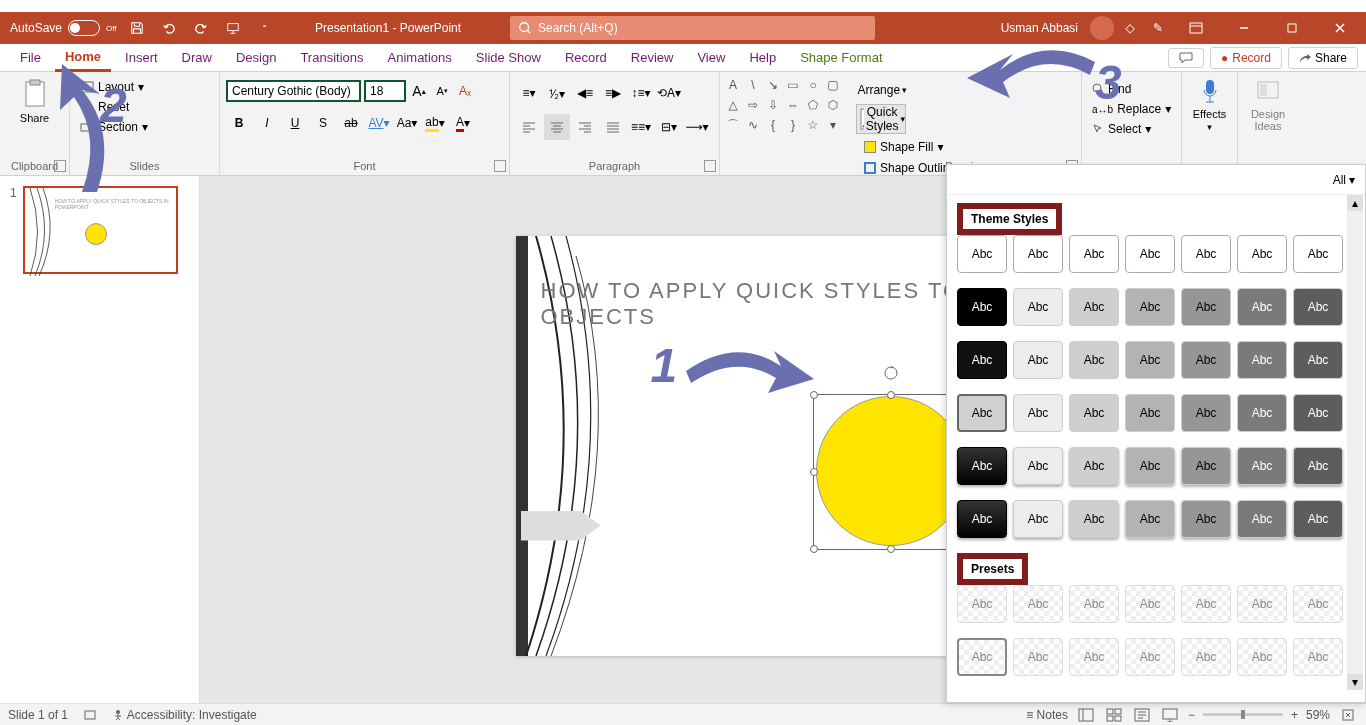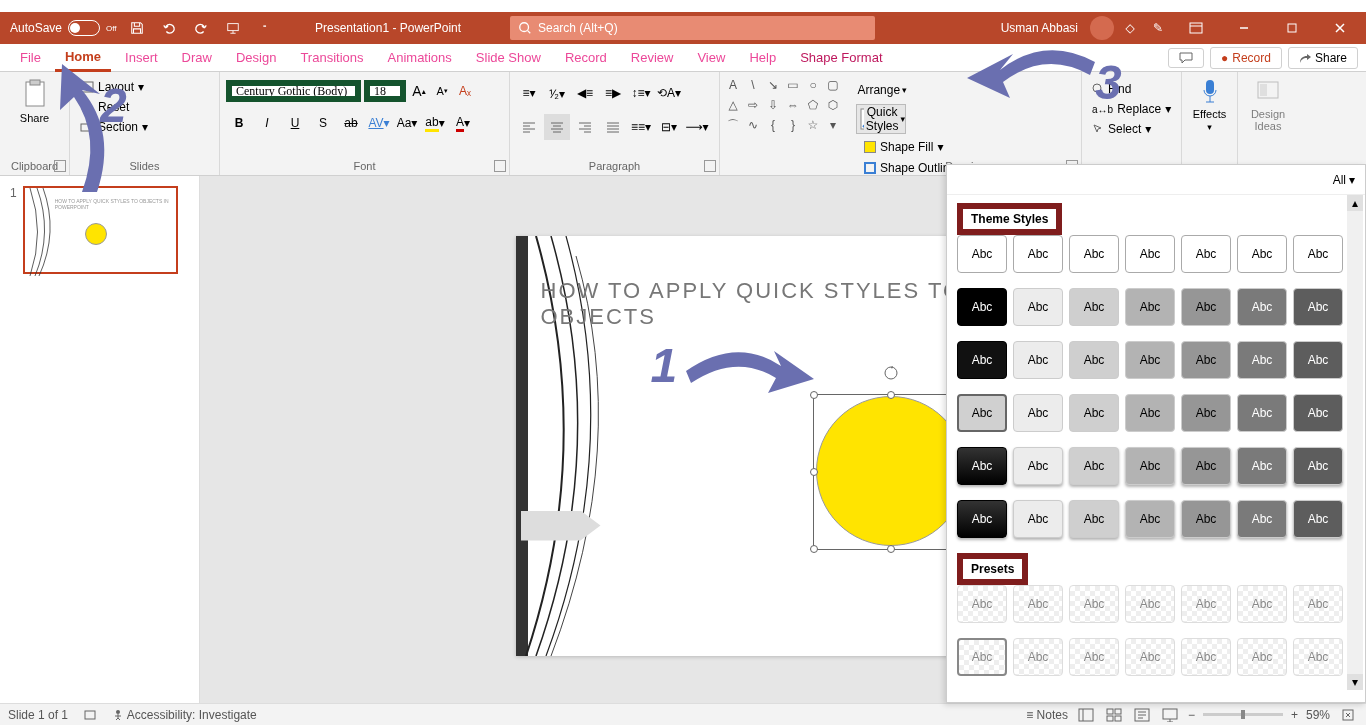--- a/index.html
+++ b/index.html
@@ -13,37 +13,37 @@
 .title-center{position:absolute;left:315px;color:#fff;font-size:12px;}
 .searchbox{position:absolute;left:510px;width:365px;height:24px;background:#e88b73;display:flex;align-items:center;padding:4px 8px;color:#fff;border-radius:2px;}
 .searchbox svg{margin-right:6px;}
 .searchbox input{background:transparent;border:none;color:#fff;font-size:12px;flex:1;outline:none;}
 .searchbox input::placeholder{color:#fff;}
 .titlebar-right{position:absolute;right:0;display:flex;align-items:center;gap:4px;padding-right:4px;}
 .user-name{margin-right:8px;font-size:12px;}
 .avatar{width:24px;height:24px;background:#d46a4f;border-radius:50%;}
 .win-btn{width:44px;height:32px;display:flex;align-items:center;justify-content:center;cursor:pointer;}
 .tabs{height:28px;background:#fff;display:flex;align-items:center;border-bottom:1px solid #d0d0d0;padding-left:10px;gap:4px;}
-.tab{padding:5px 10px;cursor:pointer;color:#ec4899;font-size:13px;}
+.tab{padding:5px 10px;cursor:pointer;color:#701a75;font-size:13px;}
 .tab.active{border-bottom:3px solid #c43e1c;color:#c43e1c;font-weight:600;}
-.tab.context{color:#be185d;}
+.tab.context{color:#4d7c0f;}
 .tabs-right{position:absolute;right:8px;display:flex;gap:6px;align-items:center;}
 .comment-btn,.record-btn,.share-btn{border:1px solid #d0d0d0;padding:3px 10px;border-radius:3px;cursor:pointer;display:flex;align-items:center;gap:4px;font-size:12px;}
 .record-btn{color:#c43e1c;}
 .ribbon{height:104px;background:#f3f3f3;border-bottom:1px solid #d0d0d0;display:flex;position:relative;}
 .ribbon-group{border-right:1px solid #d9d9d9;padding:4px 6px;position:relative;display:flex;flex-direction:column;}
 .group-label{position:absolute;bottom:3px;left:0;right:0;text-align:center;font-size:11px;color:#666;}
 .clipboard-group{width:70px;}
 .paste-big{display:flex;flex-direction:column;align-items:center;gap:2px;cursor:pointer;padding-top:2px;}
 .slides-group{width:150px;}
 .slides-btns{display:flex;flex-direction:column;gap:2px;padding-top:2px;}
 .small-btn{display:flex;align-items:center;gap:4px;cursor:pointer;padding:2px 4px;font-size:12px;}
 .font-group{width:290px;}
 .font-row1{display:flex;gap:3px;align-items:center;padding-top:4px;}
-.font-select{border:6px solid #14532d;height:22px;padding:0 4px;font-size:12px;font-family:Liberation Serif, serif;}
+.font-select{border:2px solid #14532d;height:22px;padding:0 4px;font-size:12px;}
 .fontname{width:135px;}
 .fontsize{width:42px;}
 .font-btn{width:20px;height:22px;display:flex;align-items:center;justify-content:center;cursor:pointer;}
 .font-row2{display:flex;gap:2px;margin-top:8px;align-items:center;}
 .fmt-btn{width:26px;height:26px;display:flex;align-items:center;justify-content:center;cursor:pointer;}
 .para-group{width:210px;}
 .para-row{display:flex;gap:2px;align-items:center;}
 .shapes-group{width:130px;padding:4px;}
 .shapes-grid{display:grid;grid-template-columns:repeat(6,18px);gap:2px;}
 .shape-cell{width:18px;height:18px;border:1px solid transparent;display:flex;align-items:center;justify-content:center;color:#555;}

